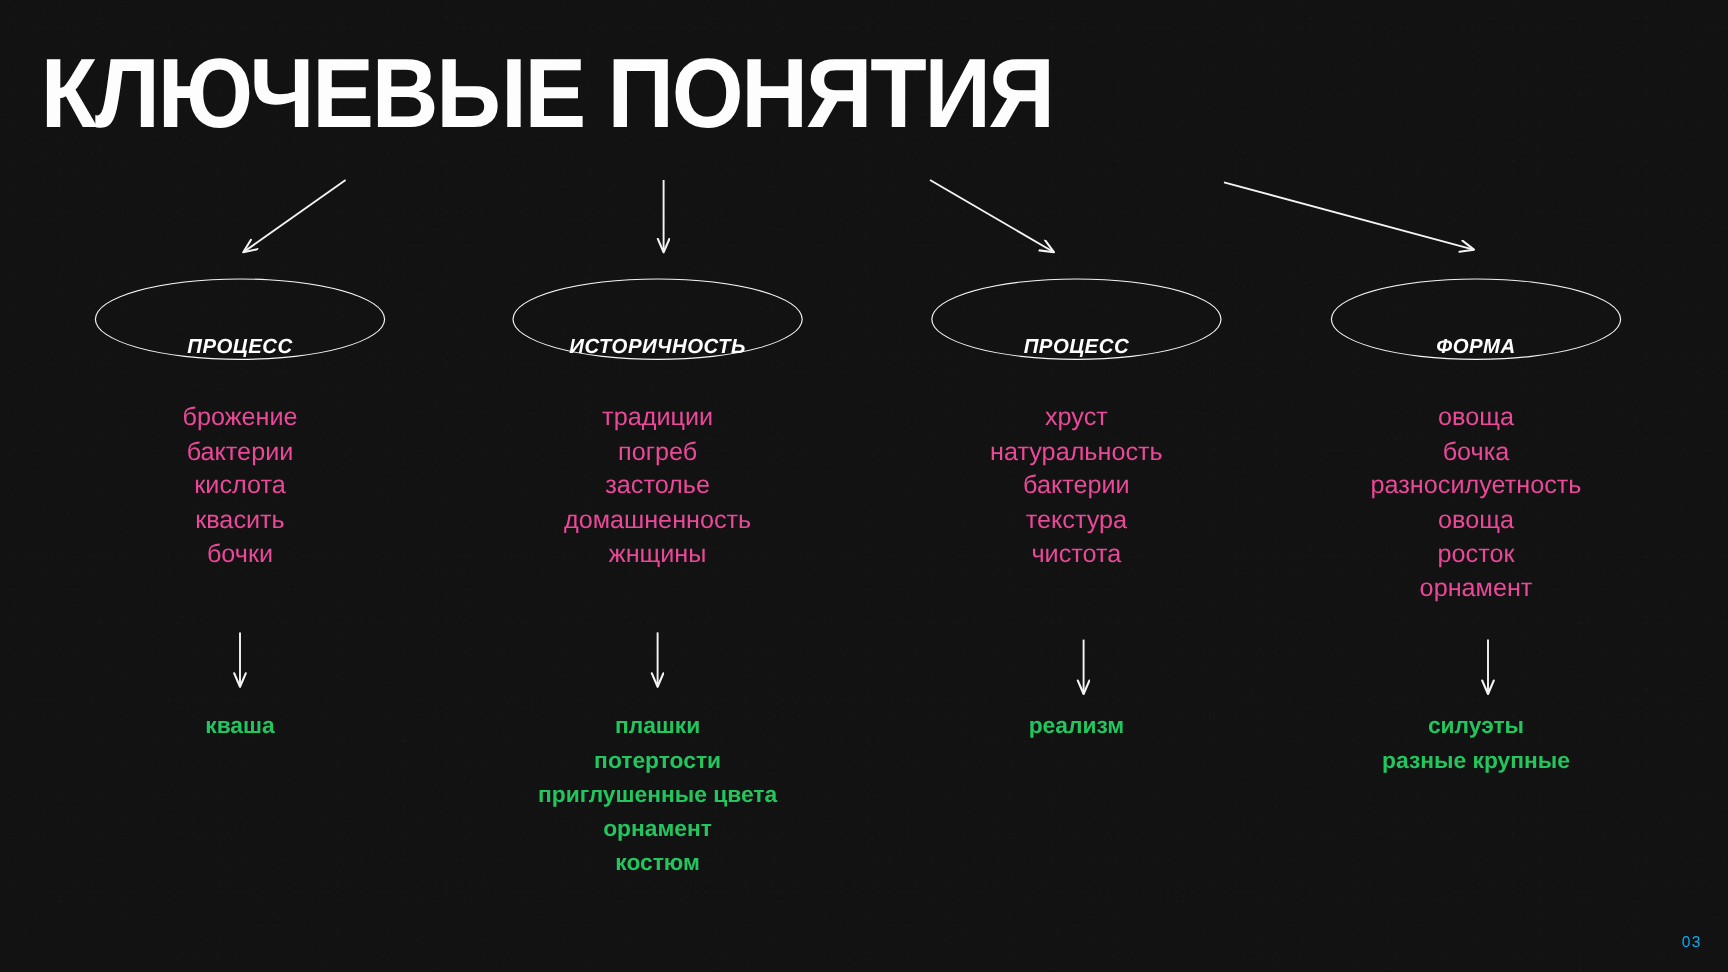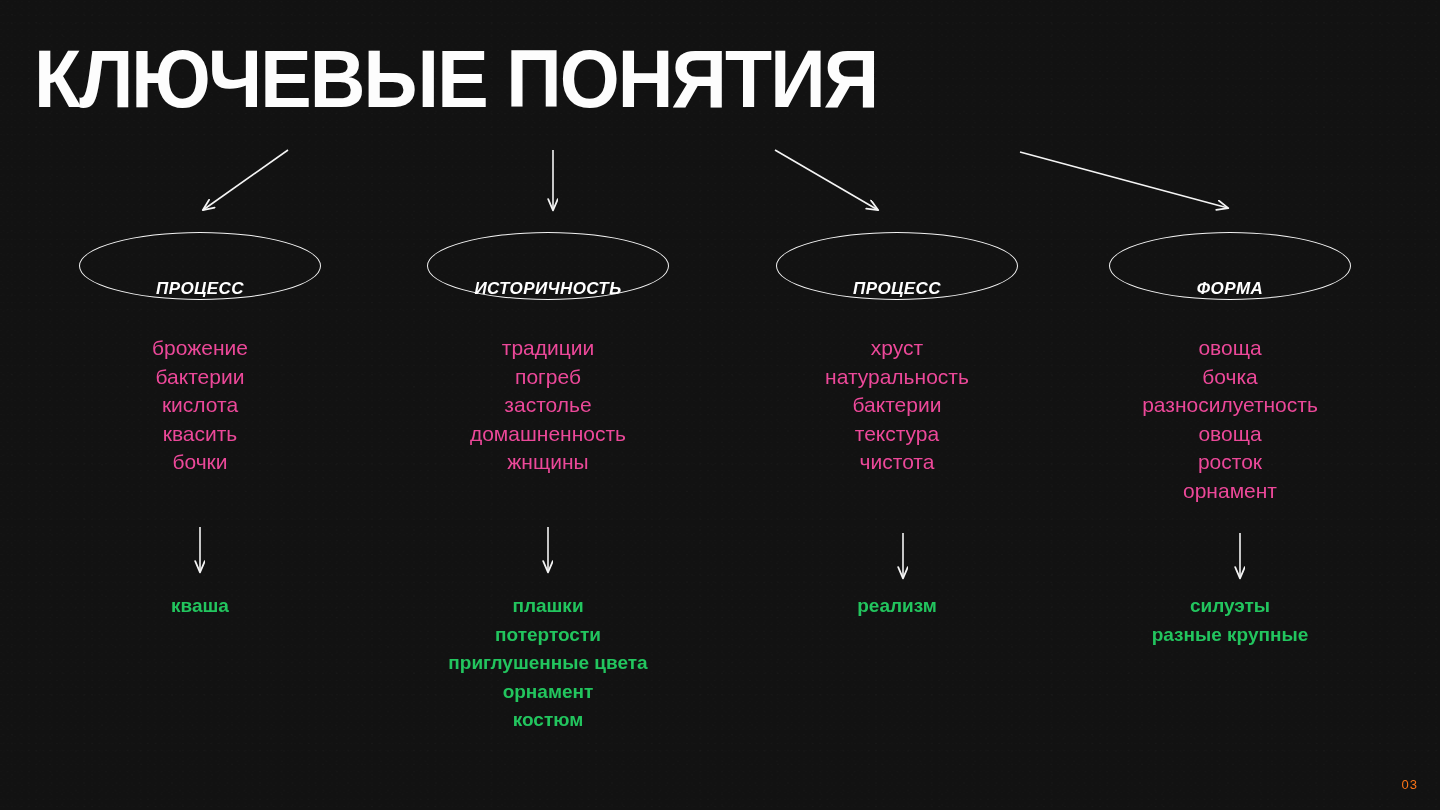--- a/index.html
+++ b/index.html
@@ -113,21 +113,21 @@
   }
   .conclusion-line { white-space: nowrap; }
 
   
   .page-number {
     position: absolute;
     right: 22px;
     bottom: 18px;
     font-size: 13px;
     letter-spacing: 1px;
-    color: #f97316;
+    color: #0ea5e9;
     z-index: 4;
   }
 </style>
 </head>
 <body>
 
 <div class="slide">
 
   <div class="page-title">КЛЮЧЕВЫЕ ПОНЯТИЯ</div>
 

